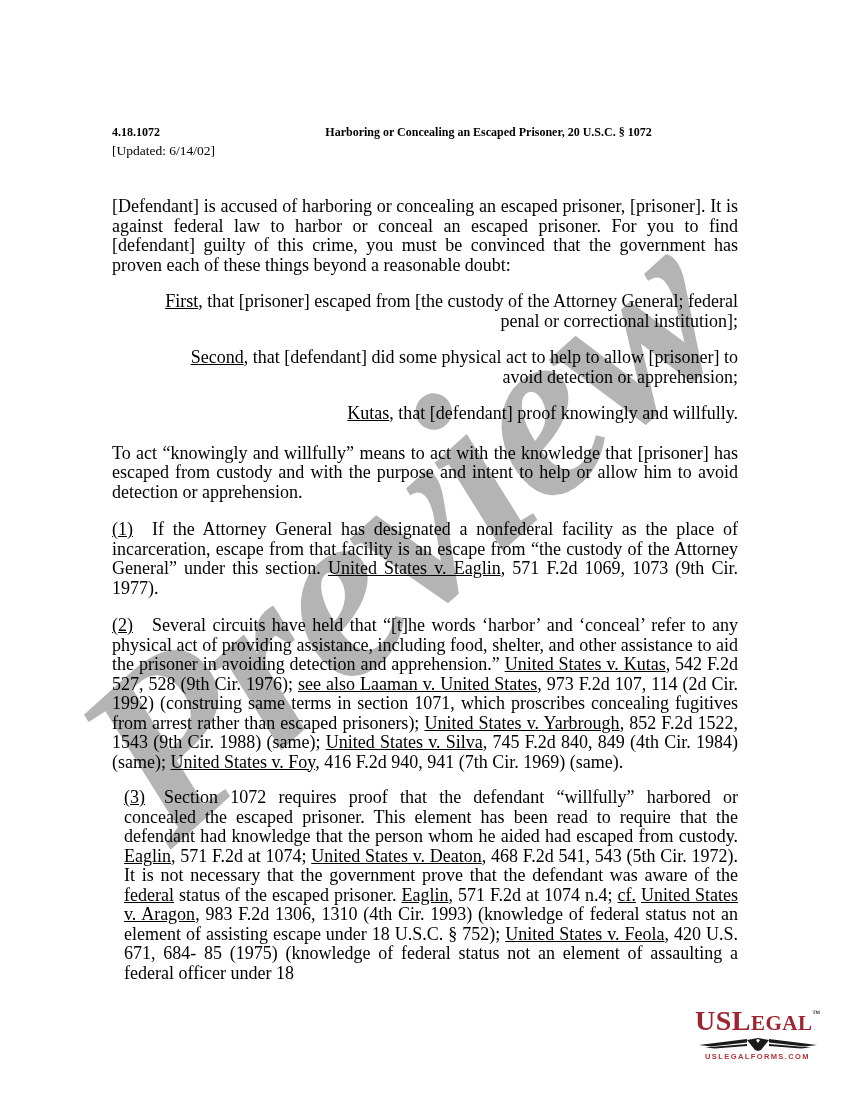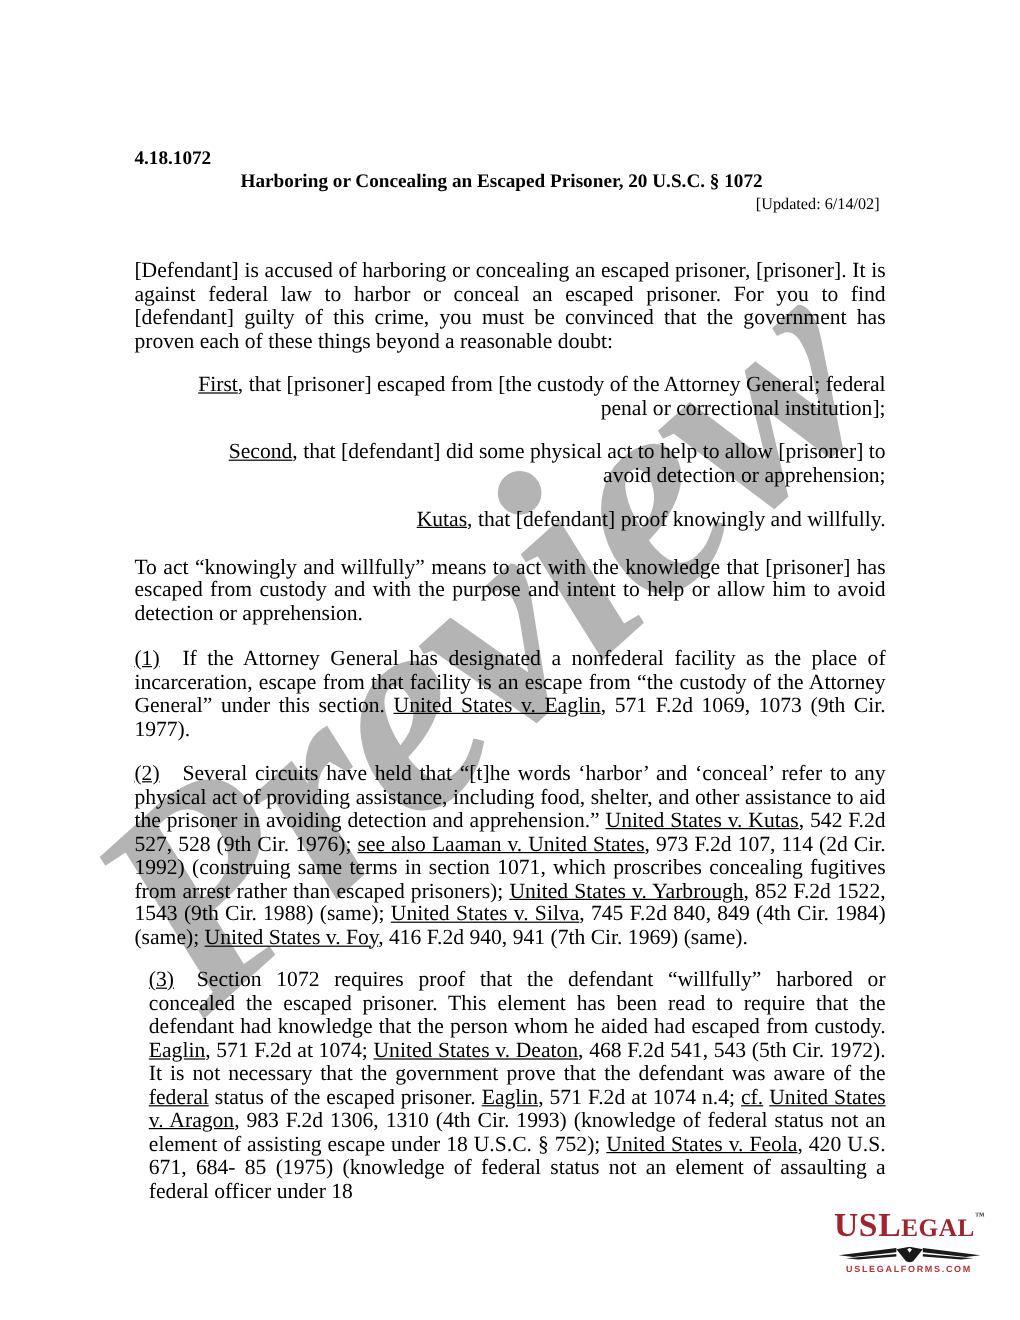--- a/index.html
+++ b/index.html
@@ -12,24 +12,24 @@
   .watermark {
     position:absolute; left:400px; top:533px; z-index:0;
     transform:translate(-50%,-50%) rotate(-42deg);
     font-family:"Liberation Serif", serif;
     font-style:italic; font-weight:bold;
     font-size:242px; letter-spacing:-4px; line-height:1;
     color:#b4b4b4; white-space:nowrap; user-select:none;
   }
   .content { position:relative; z-index:1; padding:123px 112px 0 112px; }
 
-  .header-row { display:flex; font-weight:bold; font-size:16px; line-height:19px;flex-direction:column; }
+  .header-row { display:flex; font-weight:bold; font-size:12px; line-height:19px; }
   .sec-num { width:141px; flex:0 0 auto; }
   .doc-title { flex:1 1 auto; text-align:center; padding-right:14px; }
-  .updated { text-align:right; font-size:13.5px; line-height:16px; margin-top:1px; padding-right:5px; }
+  .updated { text-align:left; font-size:13.5px; line-height:16px; margin-top:1px; padding-right:5px; }
 
   .para { font-size:18px; line-height:19.5px; text-align:justify; margin:0; }
   .intro { margin-top:38px; }
   .item  { margin-left:50px; margin-top:17px; text-align:right; }
   .closing { margin-top:20px; }
   .comment-heading {
     margin-top:37px; text-align:center; font-weight:bold;
     text-decoration:underline; font-size:15.5px; line-height:19.5px;
   }
   .comment { margin-top:18px; }

